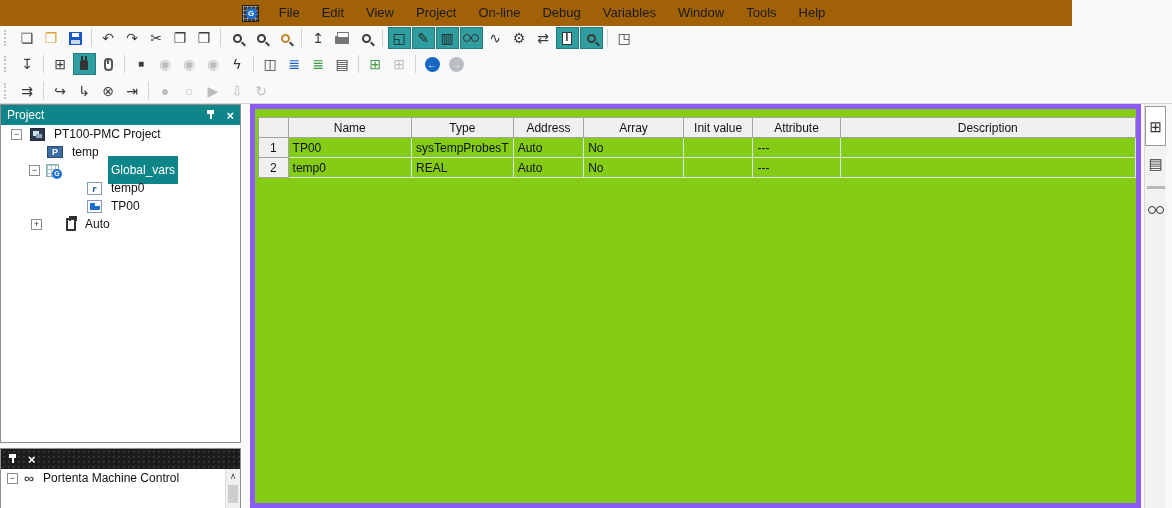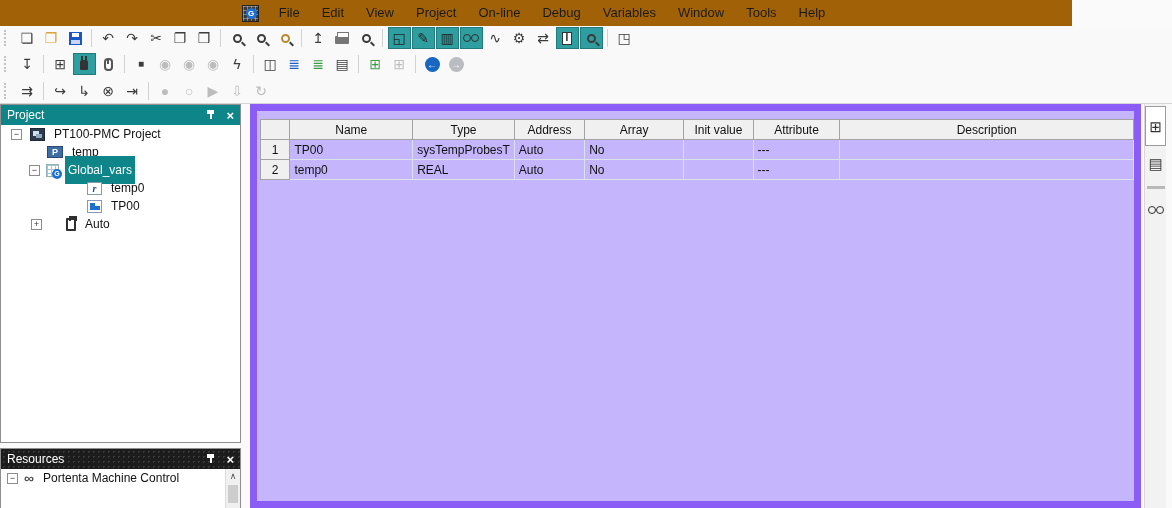--- a/index.html
+++ b/index.html
@@ -71,21 +71,21 @@
   .ptitle.dark { background:#1c1c1c;
     background-image:radial-gradient(#3a3a3a 1px, transparent 1px); background-size:5px 5px; }
   .ptitle .title-text { flex:1; }
   .pin { position:relative; width:11px; height:12px; margin-right:8px; }
   .pin:before { content:""; position:absolute; left:2px; top:1px; width:7px; height:4px; background:#fff; }
   .pin:after  { content:""; position:absolute; left:5px; top:5px; width:2px; height:5px; background:#fff; }
   .closex { color:#fff; font-size:13px; font-weight:bold; line-height:1; padding:0 2px; }
   .treearea { position:relative; background:#fff; overflow:hidden; height:calc(100% - 20px); }
   .trow { display:flex; align-items:center; height:18px; font-size:12px; color:#111; white-space:nowrap; }
   .trow .lbl { padding:7px 3px; }
-  .trow .lbl.sel { background:#0e8689; color:#fff; }
+  .trow .lbl.sel { background:#0e8689; color:#fff;margin-left:43px; }
   .exp { width:11px; height:11px; border:1px solid #8c8c8c; background:#fff; font-size:9px;
     line-height:9px; text-align:center; color:#333; flex:none; }
   .sp { flex:none; }
 
   
   .ti { flex:none; margin-right:6px; position:relative; }
   .ti-project { width:15px; height:13px; background:#2d3a4a; border:1px solid #1d2735; }
   .ti-project:before { content:""; position:absolute; left:2px; top:2px; width:6px; height:5px; background:#cfe0ee; }
   .ti-project:after  { content:""; position:absolute; right:2px; bottom:2px; width:6px; height:4px; background:#8fa8c0; }
   .ti-program { width:16px; height:12px; background:#3c6ea5; border:1px solid #2a4a73;
@@ -109,21 +109,21 @@
   .ti-infinity { color:#4a4a4a; font-weight:bold; font-size:14px; line-height:13px; }
 
   
   .rscroll { position:absolute; right:0; top:0; bottom:0; width:15px; background:#f0f0f0;
     border-left:1px solid #dcdcdc; font-size:9px; color:#555; text-align:center; }
   .rscroll .up { height:14px; line-height:14px; }
   .rscroll .thumb { margin:2px 2px 0 2px; height:18px; background:#cdcdcd; }
 
   
   #grid-area { position:absolute; left:250px; top:104px; width:891px; height:404px;
-    background:#c4b5fd; border:7px solid #8b5cf6; }
+    background:#84cc16; border:5px solid #8b5cf6; }
   #vartable { position:absolute; left:3px; top:8px; border-collapse:collapse; table-layout:fixed; font-size:12px; }
   #vartable th { height:20px; background:#f0f0f0; border:1px solid #a3a3a3;
     font-weight:normal; text-align:center; color:#111; overflow:hidden; white-space:nowrap; }
   #vartable td { height:20px; border:1px solid #dbe1e8; padding:0 4px; color:#111;
     overflow:hidden; white-space:nowrap; }
   #vartable td.num { background:#f0f0f0; border:1px solid #a3a3a3; text-align:center; padding:0; }
 
   
   #right-strip { position:absolute; left:1144px; top:104px; width:22px; height:404px;
     background:#f2f2f2; border-left:1px solid #d8d8d8; display:flex; flex-direction:column; align-items:center; }
@@ -371,21 +371,20 @@
           <span class="exp">+</span>
           <span class="sp" style="width: 24px;"></span>
           <span class="ti ti-tasks"></span>
           <span class="lbl">Auto</span>
         </div>
       </div>
   </div>
 
   <div class="panel" id="resources-panel">
     <div class="ptitle dark">
-      <span class="title-text">Resources</span>
       <span class="pin"></span>
       <span class="closex">×</span>
     </div>
     <div class="treearea" id="resources-tree">
       <div class="rscroll">
         <div class="up">∧</div>
         <div class="thumb"></div>
       </div>
         <div class="trow">
           <span class="sp" style="width: 6px;"></span>

